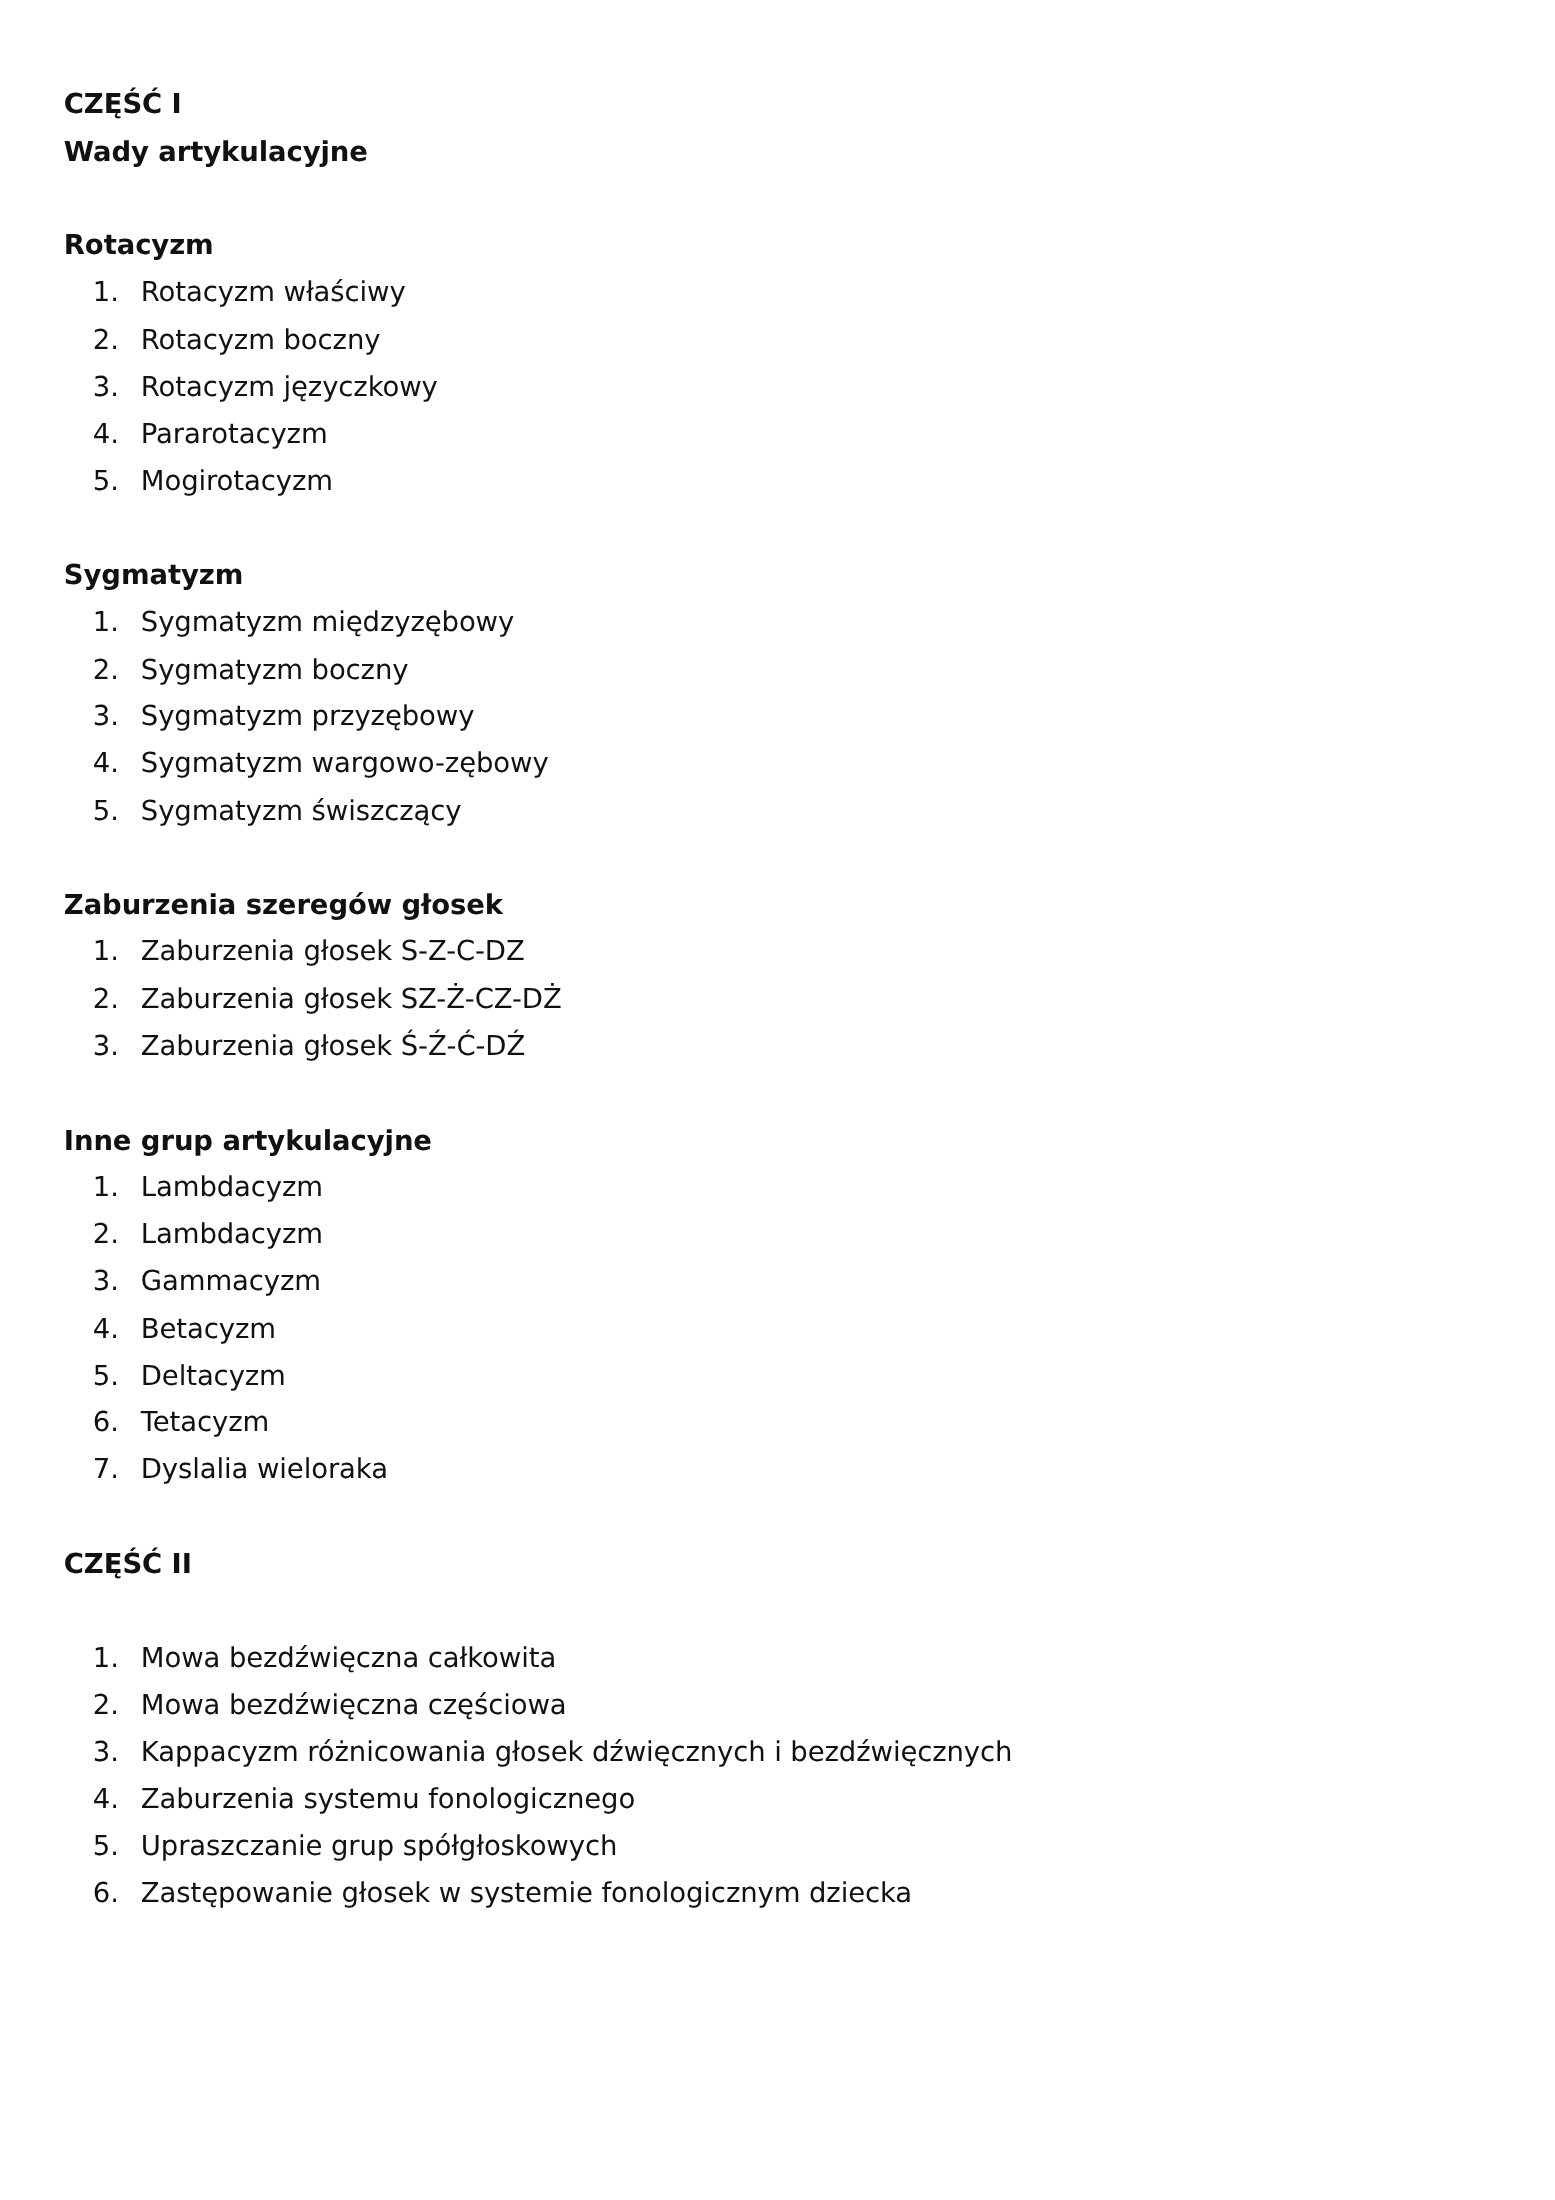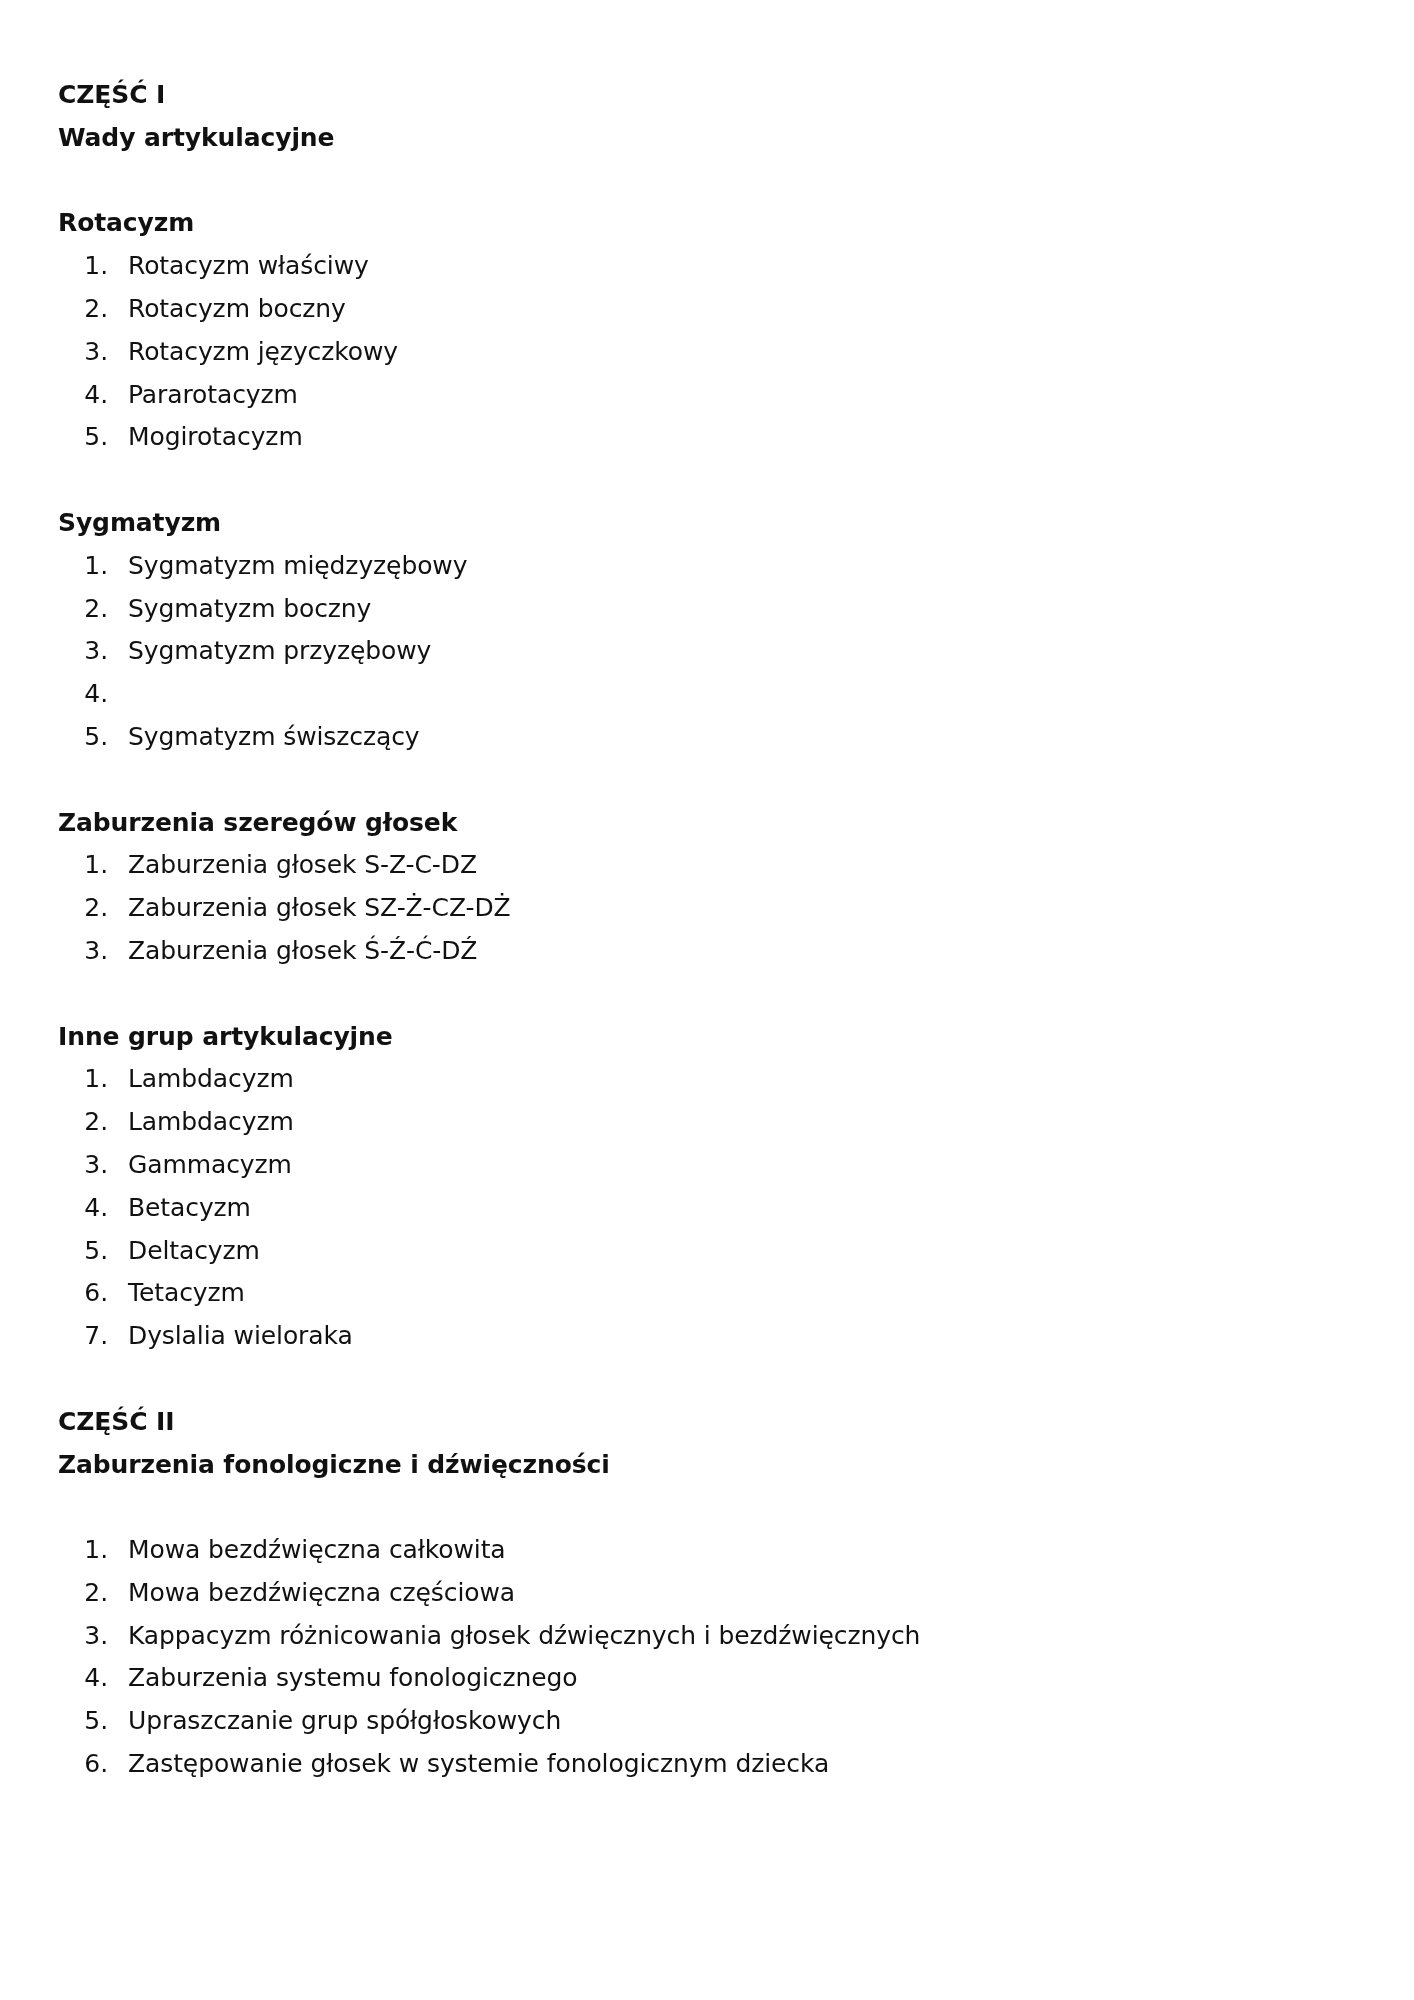--- a/index.html
+++ b/index.html
@@ -75,21 +75,21 @@
     </ol>
   </section>
   <div class="blank"></div>
 
   <section>
     <div class="line bold">Sygmatyzm</div>
     <ol class="items">
       <li class="line"><span class="num">1.</span><span class="txt">Sygmatyzm międzyzębowy</span></li>
       <li class="line"><span class="num">2.</span><span class="txt">Sygmatyzm boczny</span></li>
       <li class="line"><span class="num">3.</span><span class="txt">Sygmatyzm przyzębowy</span></li>
-      <li class="line"><span class="num">4.</span></li>
+      <li class="line"><span class="num">4.</span><span class="txt">Sygmatyzm wargowo-zębowy</span></li>
       <li class="line"><span class="num">5.</span><span class="txt">Sygmatyzm świszczący</span></li>
     </ol>
   </section>
   <div class="blank"></div>
 
   <section>
     <div class="line bold">Zaburzenia szeregów głosek</div>
     <ol class="items">
       <li class="line"><span class="num">1.</span><span class="txt">Zaburzenia głosek S-Z-C-DZ</span></li>
       <li class="line"><span class="num">2.</span><span class="txt">Zaburzenia głosek SZ-Ż-CZ-DŻ</span></li>
@@ -106,21 +106,20 @@
       <li class="line"><span class="num">3.</span><span class="txt">Gammacyzm</span></li>
       <li class="line"><span class="num">4.</span><span class="txt">Betacyzm</span></li>
       <li class="line"><span class="num">5.</span><span class="txt">Deltacyzm</span></li>
       <li class="line"><span class="num">6.</span><span class="txt">Tetacyzm</span></li>
       <li class="line"><span class="num">7.</span><span class="txt">Dyslalia wieloraka</span></li>
     </ol>
   </section>
   <div class="blank"></div>
 
   <div class="line bold">CZĘŚĆ II</div>
-  <div class="line bold">Zaburzenia fonologiczne i dźwięczności</div>
   <div class="blank"></div>
 
   <section>
     <ol class="items">
       <li class="line"><span class="num">1.</span><span class="txt">Mowa bezdźwięczna całkowita</span></li>
       <li class="line"><span class="num">2.</span><span class="txt">Mowa bezdźwięczna częściowa</span></li>
       <li class="line"><span class="num">3.</span><span class="txt">Kappacyzm różnicowania głosek dźwięcznych i bezdźwięcznych</span></li>
       <li class="line"><span class="num">4.</span><span class="txt">Zaburzenia systemu fonologicznego</span></li>
       <li class="line"><span class="num">5.</span><span class="txt">Upraszczanie grup spółgłoskowych</span></li>
       <li class="line"><span class="num">6.</span><span class="txt">Zastępowanie głosek w systemie fonologicznym dziecka</span></li>

